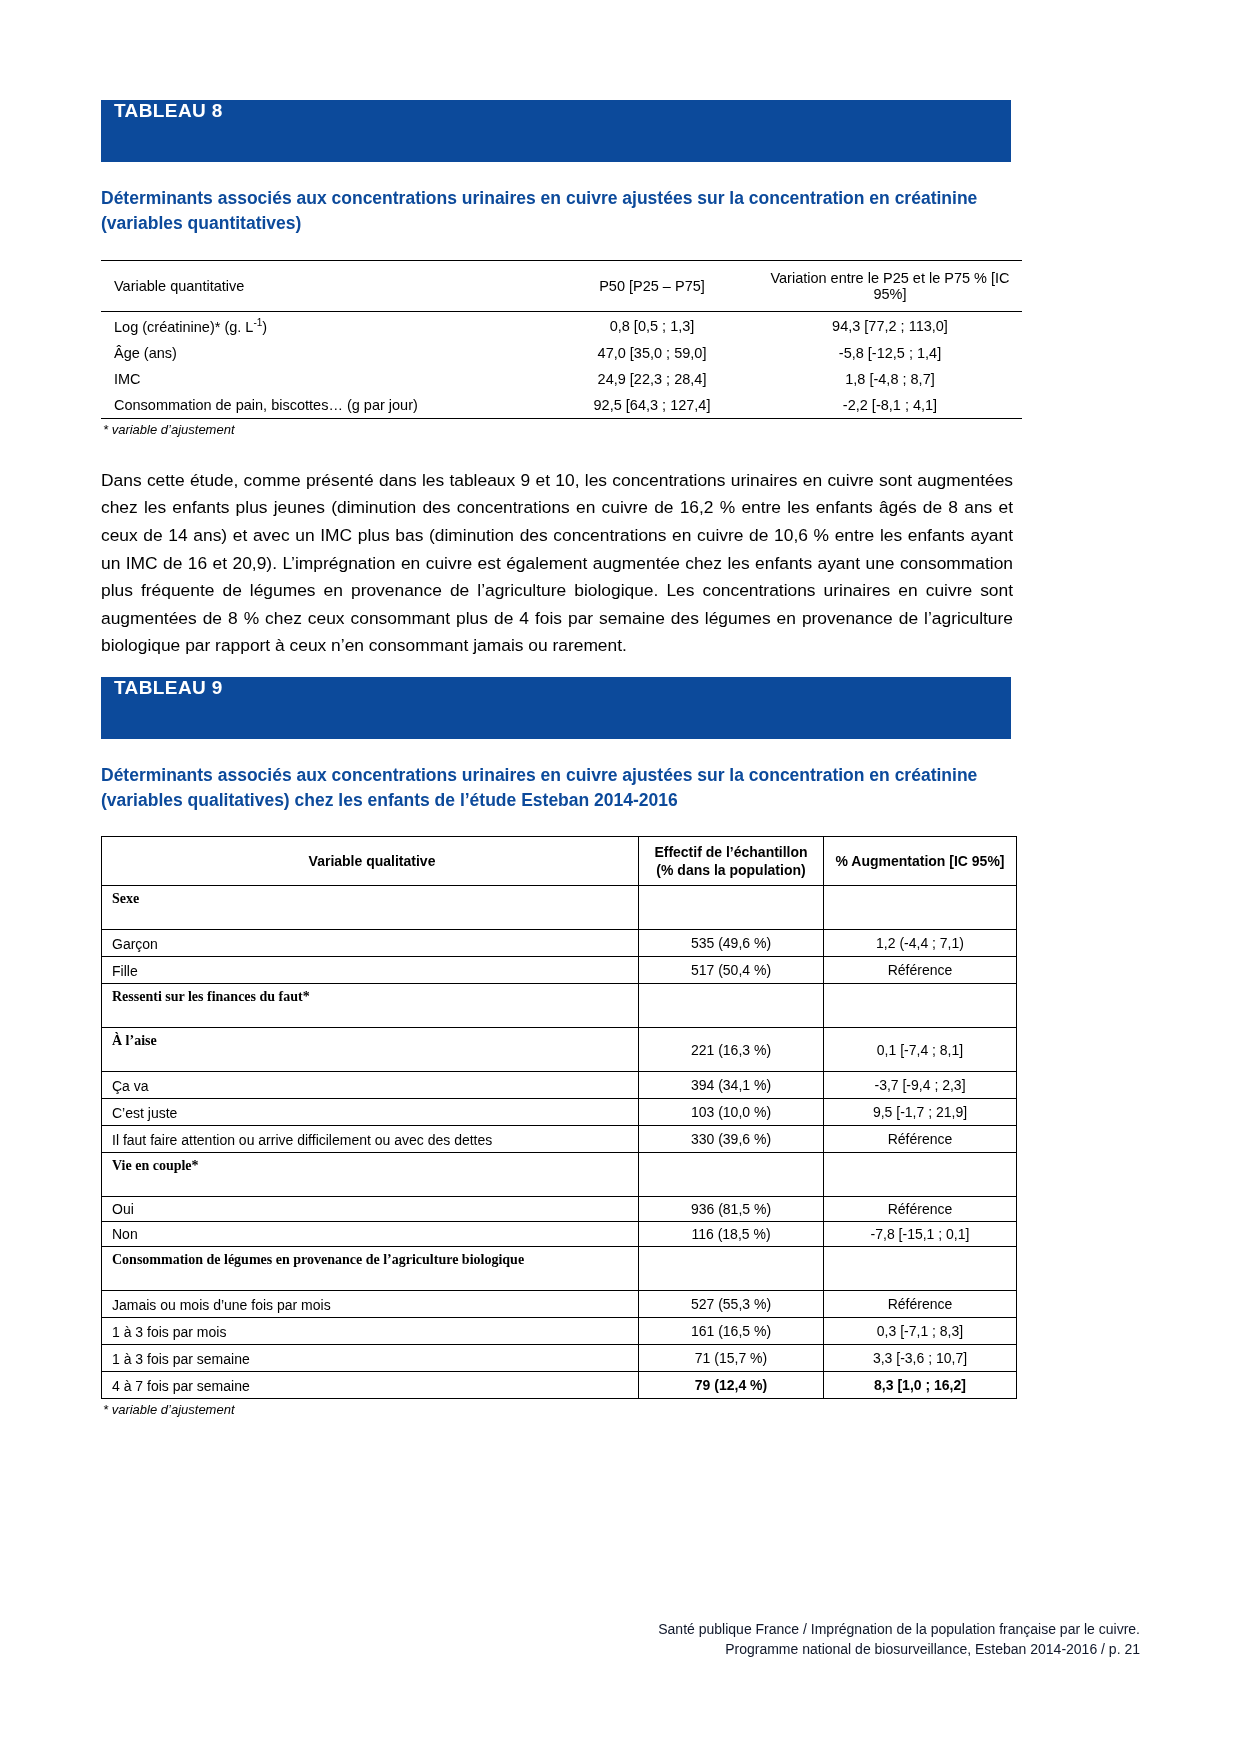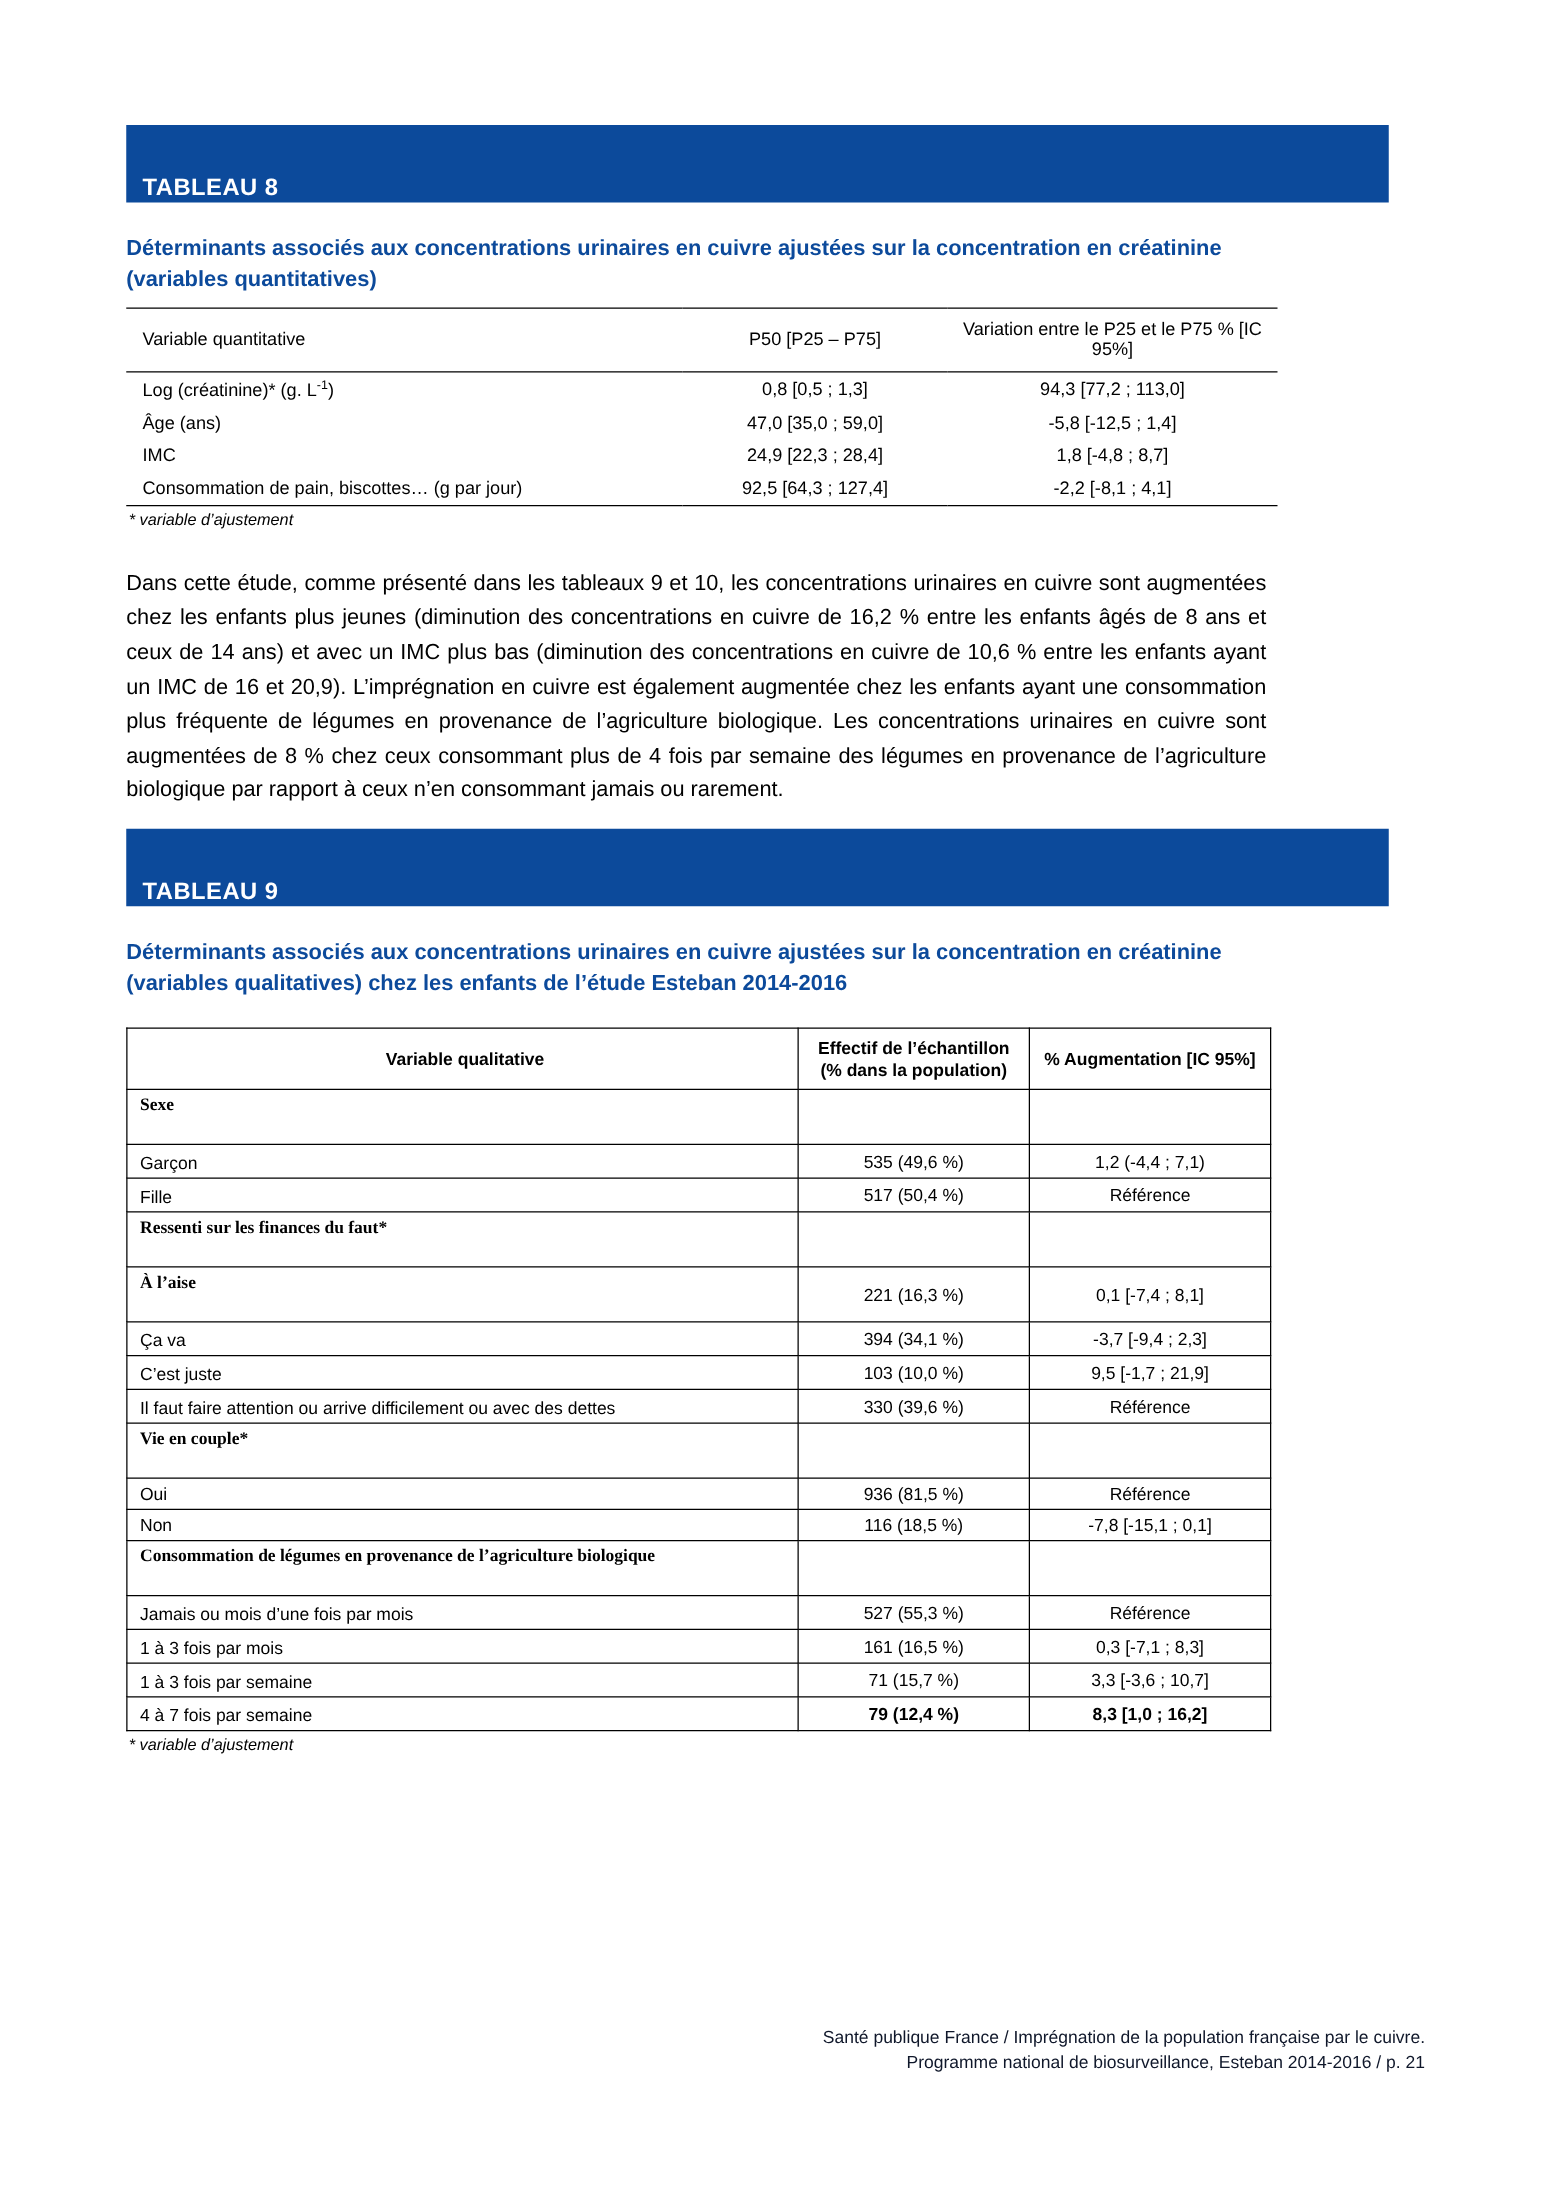--- a/index.html
+++ b/index.html
@@ -28,23 +28,23 @@
     left: 101px;
     top: 100px;
     width: 910px;
   }
 
   
   .banner {
     background: #0c4a9b;
     color: #ffffff;
     height: 62px;
-    width: 1010px;
+    width: 910px;
     display: flex;
-    align-items: flex-end;
+    align-items: flex-start;
     box-sizing: border-box;
     padding-left: 13px;
   }
   .banner-label {
     font-size: 19px;
     font-weight: bold;
     letter-spacing: 0.4px;
   }
 
   
@@ -54,21 +54,21 @@
     font-size: 17.5px;
     line-height: 25px;
     margin-top: 24px;
     width: 918px;
   }
 
   
   .t8 {
     border-collapse: collapse;
     width: 908px;
-    margin-top: 10px;
+    margin-top: 24px;
     table-layout: fixed;
   }
   .t8 th, .t8 td {
     font-size: 14.5px;
     font-weight: normal;
     padding: 5px 0 5px 0;
     vertical-align: middle;
   }
   .t8 thead th {
     border-top: 1.6px solid #000;

